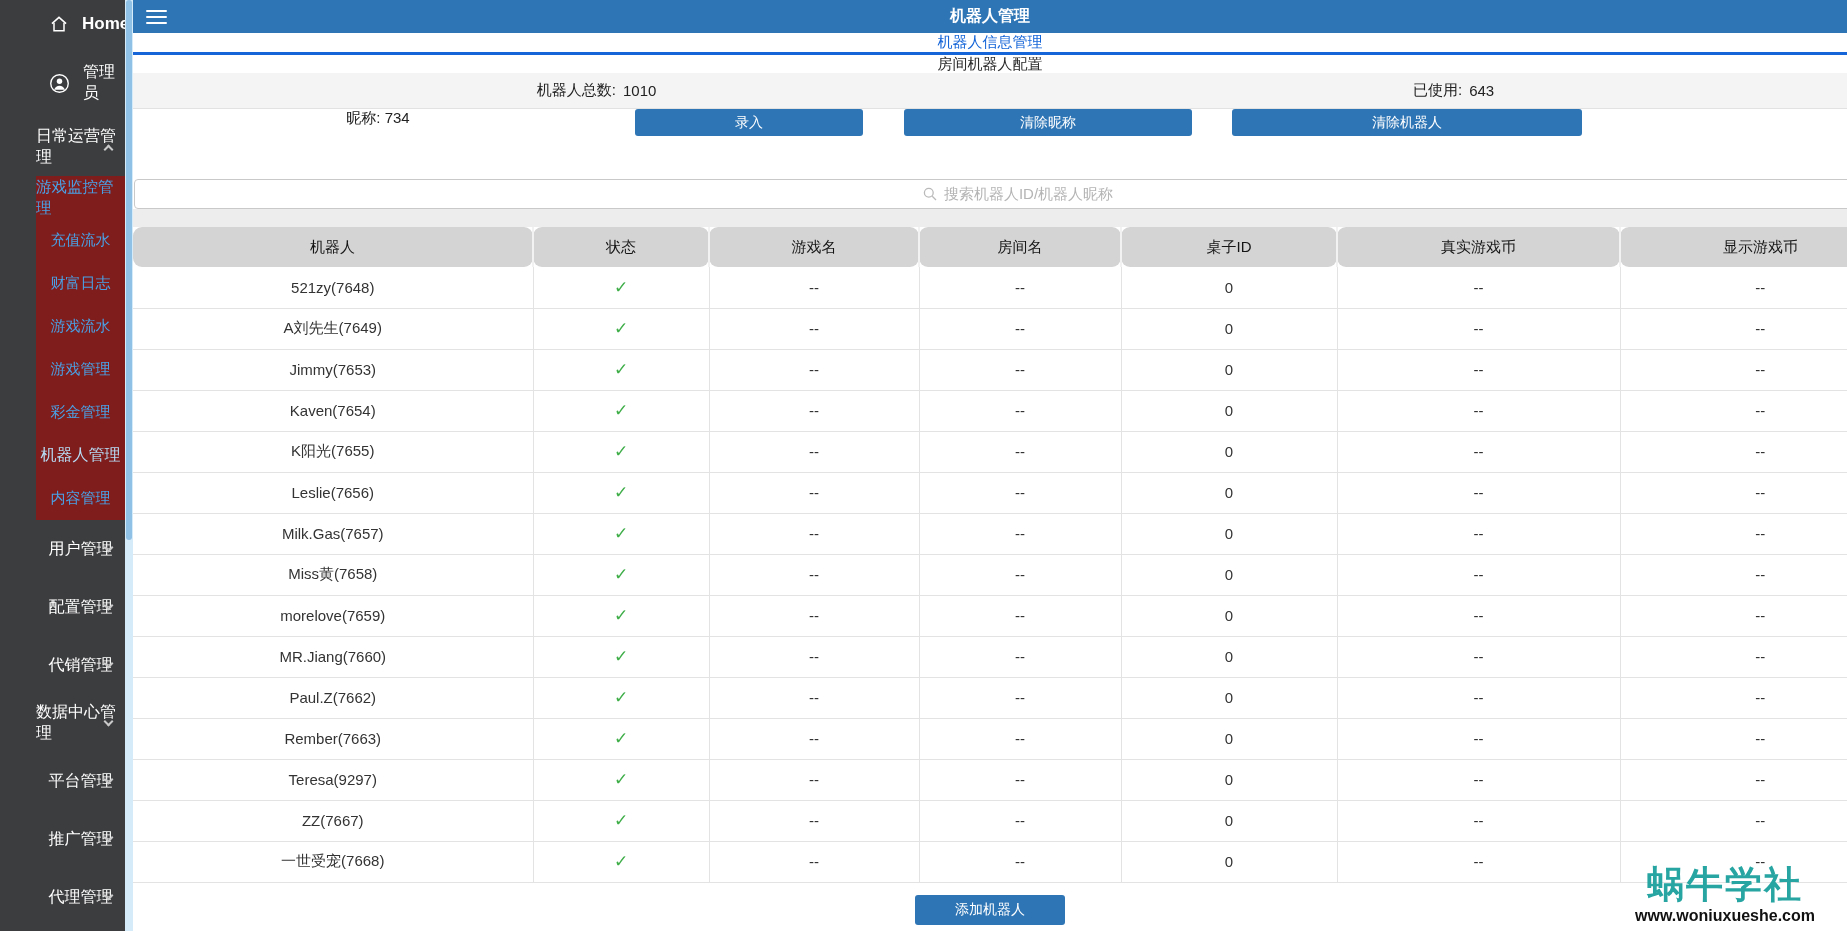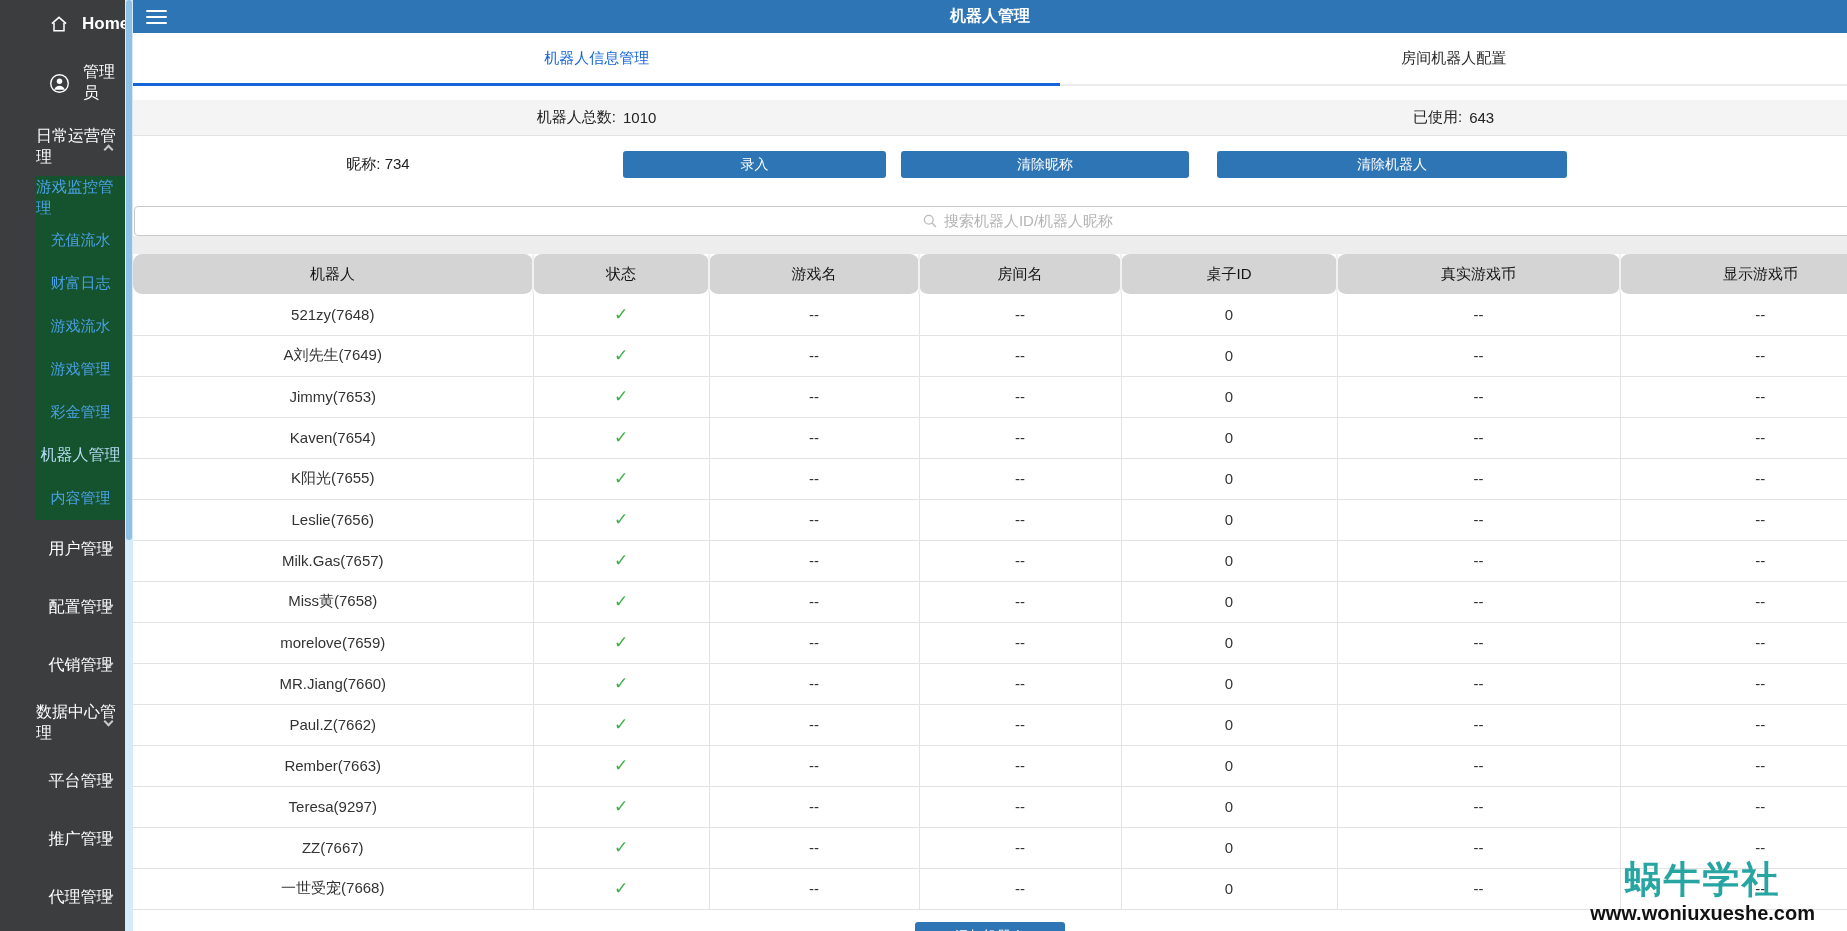--- a/index.html
+++ b/index.html
@@ -10,66 +10,66 @@
     background:#fff; display:flex;
   }
   
   .sidebar { width:125px; flex-shrink:0; background:#3c3d3f; color:#fff; overflow:hidden;padding-left:36px; }
   .sb-top { height:48px; display:flex; align-items:center; padding-left:13px; gap:13px; cursor:pointer; font-size:17px; font-weight:700; }
   .sb-top.admin { height:70px; font-weight:400; font-size:16px; }
   .sb-icon { width:22px; height:22px; display:inline-flex; align-items:center; justify-content:center; }
   .sb-group { height:58px; position:relative; display:flex; align-items:center; justify-content:center; font-size:16px; color:#fff; cursor:pointer; }
   .chev { position:absolute; right:13px; width:7px; height:7px; border-left:2px solid #c9c9c9; border-bottom:2px solid #c9c9c9; transform:rotate(-45deg); margin-top:-3px; }
   .chev.up { transform:rotate(135deg); margin-top:4px; }
-  .sb-subheader, .sb-sub { height:43px; background:#14532d; display:flex; align-items:center; justify-content:center; color:#4aa0e4; font-size:15px; cursor:pointer; }
+  .sb-subheader, .sb-sub { height:43px; background:#7f1d1d; display:flex; align-items:center; justify-content:center; color:#4aa0e4; font-size:15px; cursor:pointer; }
   .sb-subheader { font-size:15.5px; }
   .sb-sub.active { color:#b7dcf4; font-size:16px; }
   
   .sb-scroll { width:8px; flex-shrink:0; background:#d6ebfa; position:relative; }
   .sb-scroll .thumb { position:absolute; top:0; left:1px; width:6px; height:58%; background:#8fc0e6; border-radius:3px; }
   
   .main { flex:1; display:flex; flex-direction:column; position:relative; background:#fff; overflow:hidden; }
   .topbar { height:33px; background:#2e75b5; display:flex; align-items:center; position:relative; flex-shrink:0; }
   .burger { margin-left:13px; cursor:pointer; z-index:2; }
   .burger span { display:block; width:21px; height:2px; background:#fff; margin:4px 0; border-radius:1px; }
   .page-title { position:absolute; left:0; right:0; text-align:center; color:#fff; font-size:16px; font-weight:700; }
-  .tabs { height:53px; display:flex; flex-shrink:0; }
+  .tabs { height:26px; display:flex; flex-shrink:0;flex-direction:column; }
   .tab { display:flex; align-items:center; justify-content:center; font-size:15px; color:#2b2b2b; border-bottom:2px solid #ececec; cursor:pointer; }
   .tab:nth-child(1) { flex-basis:54.1%; }
   .tab:nth-child(2) { flex-basis:45.9%; }
   .tab.active { color:#1565d8; border-bottom:3px solid #1565d8; }
   .gap-white { height:14px; flex-shrink:0; }
   .stats { height:36px; background:#f4f4f5; border-bottom:1px solid #e2e2e2; display:flex; flex-shrink:0; }
   .stat { display:flex; align-items:center; justify-content:center; gap:7px; font-size:15px; color:#222; }
   .stat:nth-child(1) { flex-basis:54.1%; }
   .stat:nth-child(2) { flex-basis:45.9%; }
-  .controls { height:57px; display:flex; align-items:center; flex-shrink:0; }
+  .controls { height:57px; display:flex; flex-shrink:0;gap:12px; }
   .nick { width:490px; text-align:center; font-size:15px; color:#222; flex-shrink:0; }
   .ctrl-btn { height:27px; border:none; border-radius:3px; background:#2e75b5; color:#fff; font-size:14px; cursor:pointer; flex-shrink:0; }
-  .ctrl-btn:nth-of-type(1) { width:263px; margin-right:15px; }
+  .ctrl-btn:nth-of-type(1) { width:228px; margin-right:29px; }
   .ctrl-btn:nth-of-type(2) { width:288px; margin-right:28px; }
   .ctrl-btn:nth-of-type(3) { width:350px; }
   .searchbar { margin:13px 0 0 1px; width:1767px; height:30px; border:1px solid #c9c9c9; border-radius:4px; background:#fff;
     display:flex; align-items:center; justify-content:center; gap:6px; color:#b5b5b5; font-size:15px; flex-shrink:0; cursor:text; }
   .graygap { height:18px; background:#ededed; flex-shrink:0; }
   .tablewrap { overflow:hidden; flex-shrink:0; }
   table { border-collapse:collapse; table-layout:fixed; width:1767px; }
   col:nth-child(1){width:400px} col:nth-child(2){width:176px} col:nth-child(3){width:210px}
   col:nth-child(4){width:202px} col:nth-child(5){width:216px} col:nth-child(6){width:283px} col:nth-child(7){width:280px}
   thead th { height:40px; background:#d4d4d4; font-weight:400; font-size:15px; color:#151515; border-left:2px solid #f2f2f2;border-radius:9px; }
   thead th:first-child { border-left:none; }
   tbody td { height:41px; text-align:center; font-size:15px; color:#333; background:#fff;
     border-bottom:1px solid #e3e3e3; border-left:1px solid #e3e3e3; }
   tbody td:first-child { border-left:none; }
   td .ok { color:#3fae49; font-size:17px; }
   .footer-row { display:flex; justify-content:center; margin-top:12px; flex-shrink:0; }
   .add-btn { width:150px; height:30px; border:none; border-radius:3px; background:#2e75b5; color:#fff; font-size:14px; cursor:pointer; }
   .watermark { position:absolute; right:32px; bottom:6px; text-align:center; z-index:5; }
   .wm-title { color:#27a5a2; font-size:37px; font-weight:700; letter-spacing:2px; line-height:1.05;font-family:Liberation Serif, serif; }
-  .wm-url { color:#111; font-size:20px; font-weight:700; margin-top:2px; }
+  .wm-url { color:#111; font-size:16px; font-weight:700; margin-top:2px; }
 </style>
 </head>
 <body>
 
 <nav class="sidebar" id="sidebar-menu">
     <div class="sb-top">
       <span class="sb-icon">
         <svg width="20" height="20" viewBox="0 0 24 24">
           <path d="M3.5 11.5 12 4l8.5 7.5" fill="none" stroke="#fff" stroke-width="1.8"></path>
           <path d="M6 10.5V20h12v-9.5" fill="none" stroke="#fff" stroke-width="1.8"></path>

